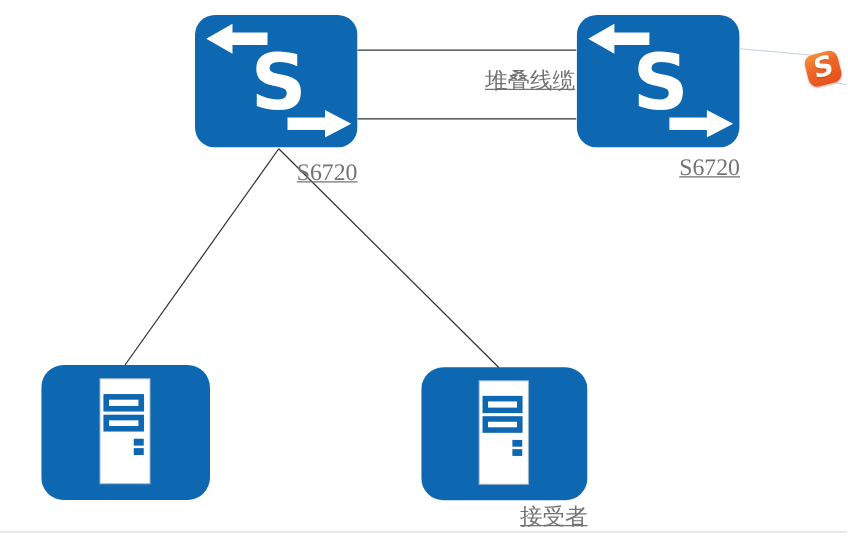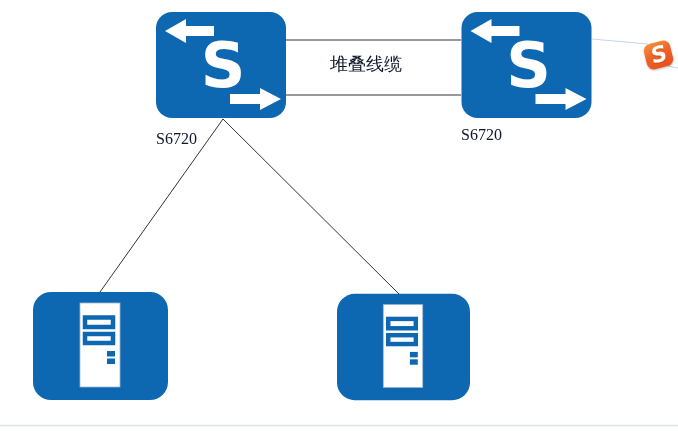--- a/index.html
+++ b/index.html
@@ -3,24 +3,24 @@
 <meta charset="utf-8">
 <style>
   html,body{margin:0;padding:0;background:#ffffff;}
   .canvas{
     position:relative;width:678px;height:431px;background:#ffffff;
     overflow:hidden;font-family:"Liberation Serif","DejaVu Serif",serif;
   }
   .lines{position:absolute;left:0;top:0;}
   .node{position:absolute;}
   .diagram-label{
-    position:absolute;color:#0f172a;text-align:left;
-    font-size:18px;line-height:20px;white-space:nowrap;
+    position:absolute;color:#737373;text-align:right;
+    font-size:18px;line-height:20px;white-space:nowrap;text-decoration:underline;
   }
-  .model-label{font-size:16px;line-height:17px;}
+  .model-label{font-size:19px;line-height:17px;}
   .watermark{
     position:absolute;left:645px;top:42px;width:27px;height:26px;
     border-radius:7px;transform:rotate(-14deg);
     background:linear-gradient(165deg,#f6953f 0%,#ee6426 45%,#e64f1c 100%);
     box-shadow:0 1px 2px rgba(0,0,0,0.25);
     display:flex;align-items:center;justify-content:center;overflow:visible;
   }
   .watermark span{
     color:#ffffff;font-family:"DejaVu Sans",sans-serif;font-weight:bold;
     font-size:22px;line-height:22px;transform:skewX(-6deg);
@@ -82,18 +82,19 @@
     </svg>
   </div>
 
   <div class="diagram-label model-label" style="left:156px;top:130px;width:130px;">S6720</div>
 
   <div class="diagram-label model-label" style="left:461px;top:126px;width:131px;">S6720</div>
 
   <div class="diagram-label" style="left:330px;top:54px;width:130px;">堆叠线缆</div>
 
 
+  <div class="diagram-label" style="left:337px;top:403px;width:133px;">接受者</div>
 
   <div class="watermark">
     <span>S</span>
   </div>
 
 </div>
 
 </body></html>

